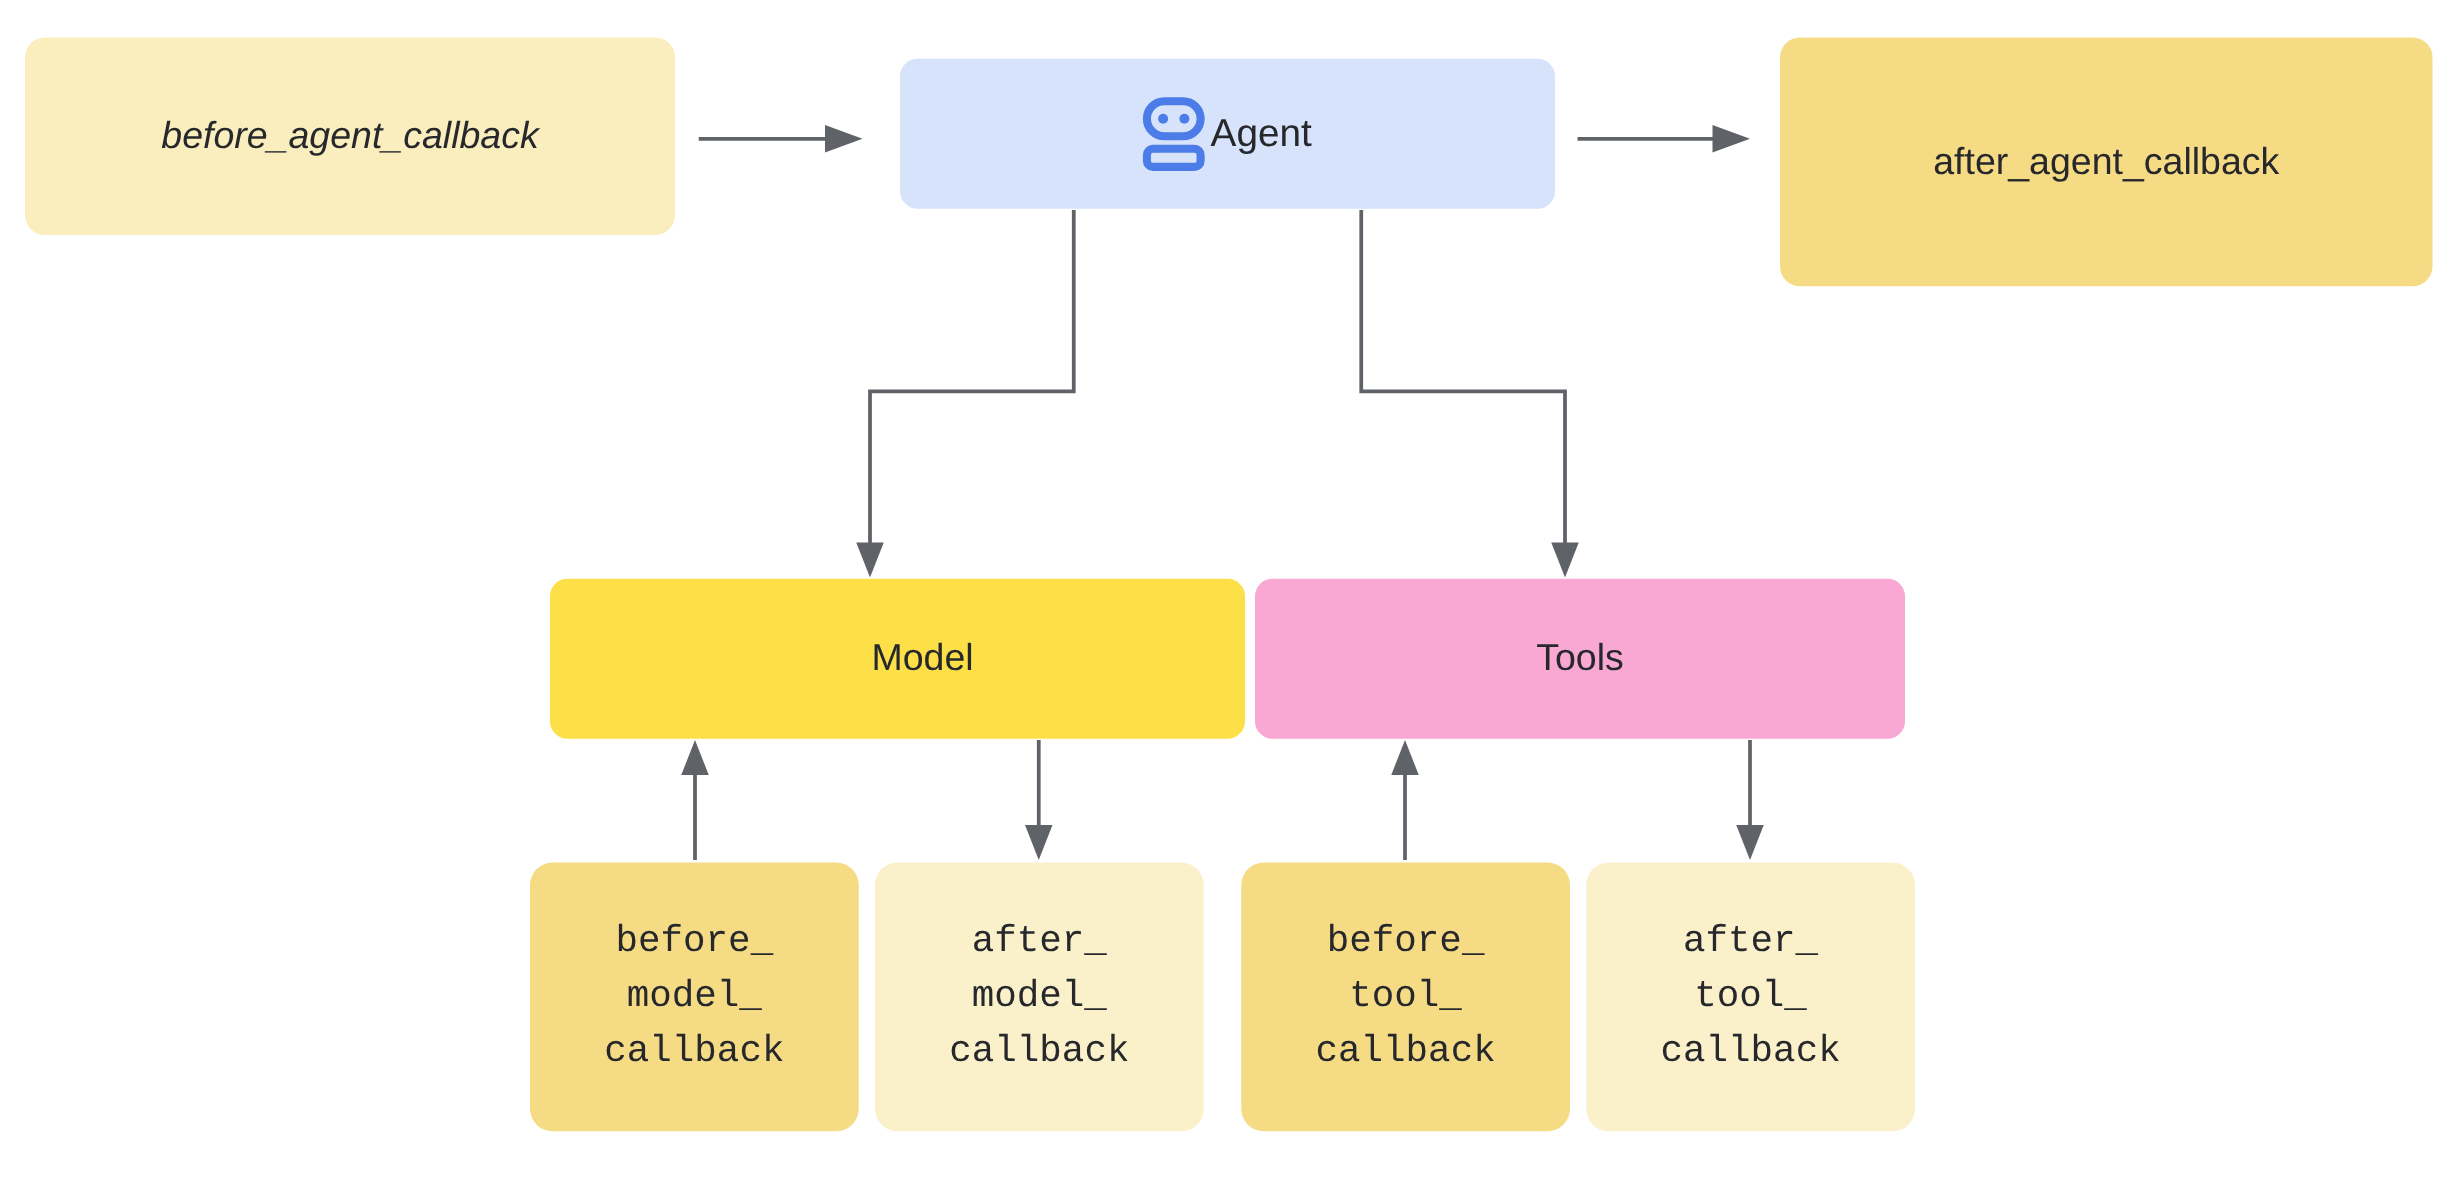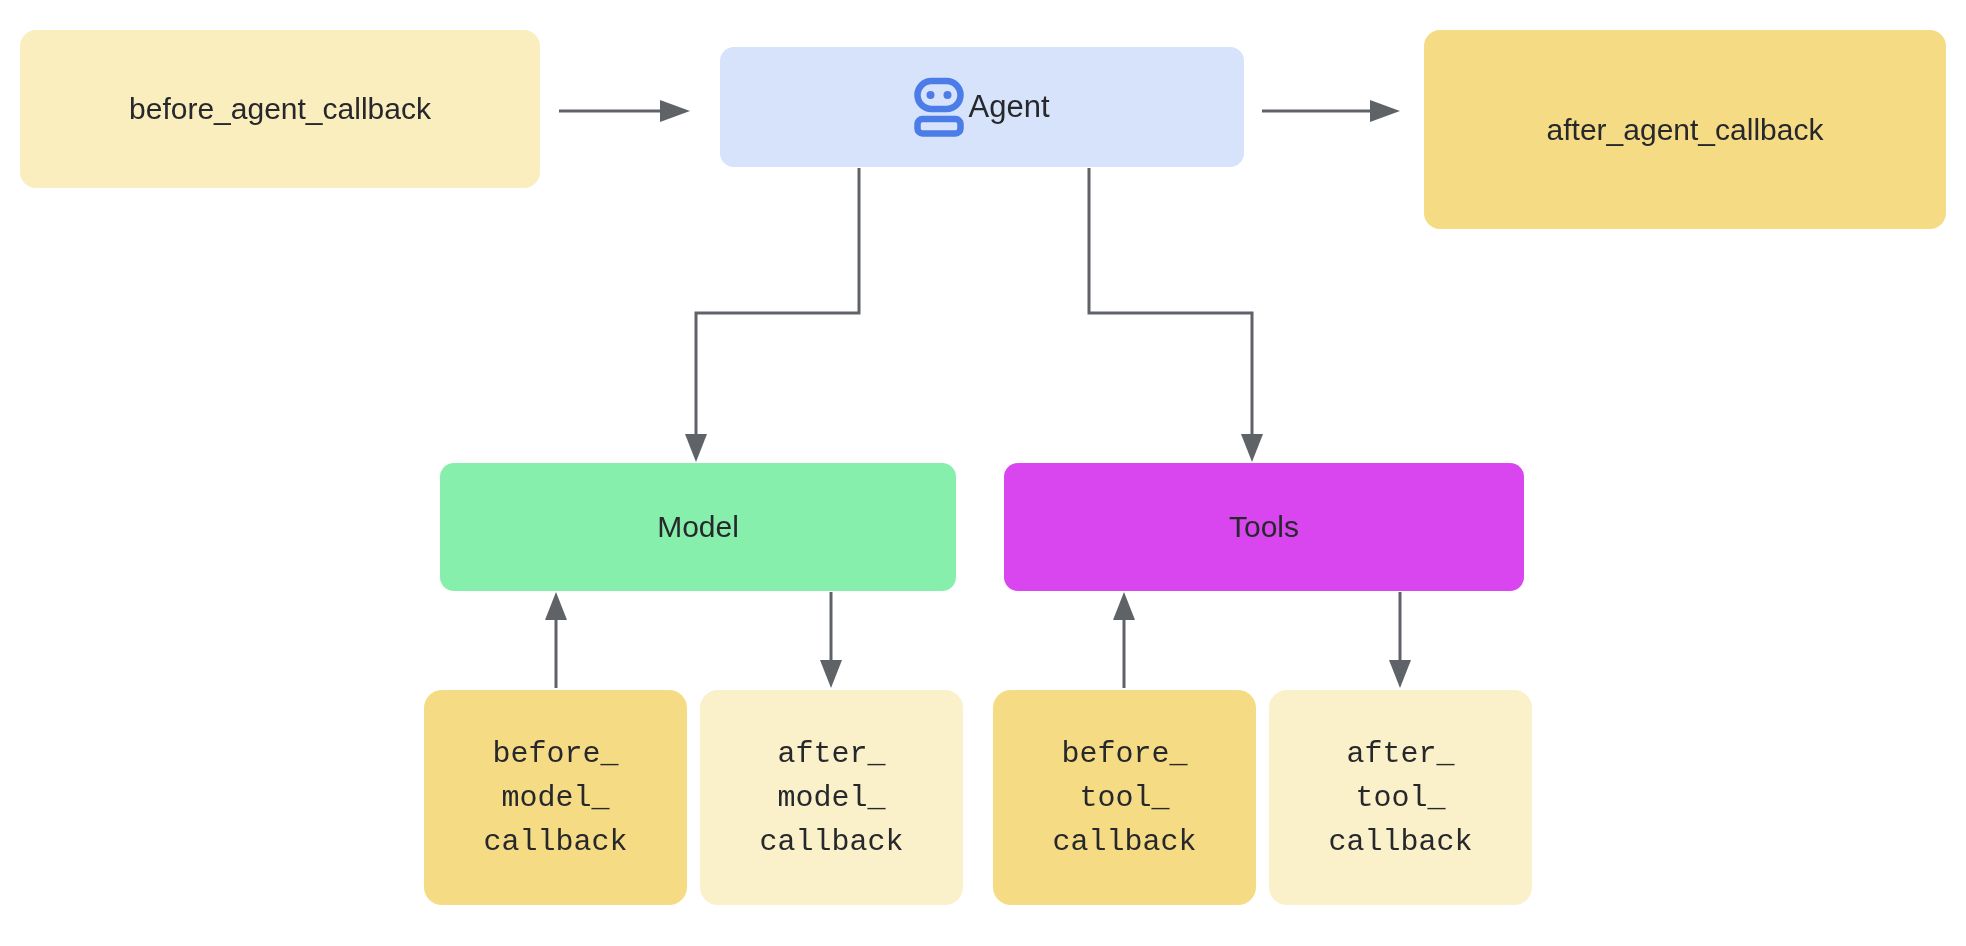--- a/index.html
+++ b/index.html
@@ -74,21 +74,21 @@
       <polygon points="1400,111 1370,100 1370,122"></polygon>
       <polygon points="696,462 685,434 707,434"></polygon>
       <polygon points="1252,462 1241,434 1263,434"></polygon>
       <polygon points="556,592 545,620 567,620"></polygon>
       <polygon points="831,688 820,660 842,660"></polygon>
       <polygon points="1124,592 1113,620 1135,620"></polygon>
       <polygon points="1400,688 1389,660 1411,660"></polygon>
     </g>
   </svg>
 
-  <div class="node n-before-agent" style="background-color: rgb(250, 237, 190);">
+  <div class="node n-before-agent" style="background-color: rgb(250, 237, 190); font-style: italic;">
     <span>before_agent_callback</span>
   </div>
 
   <div class="node n-agent" style="background-color: rgb(215, 227, 251);">
     <span class="agent-inner">
       <svg class="robot" width="50" height="60" viewBox="0 0 50 60">
         <g fill="none" stroke-width="6.5" stroke-linejoin="round" stroke="#4C7CE8">
           <rect x="3.5" y="4" width="43" height="28" rx="14"></rect>
           <rect x="3.5" y="42" width="43" height="14.5" rx="5"></rect>
         </g>
@@ -98,25 +98,25 @@
         </g>
       </svg>
       <span>Agent</span>
     </span>
   </div>
 
   <div class="node n-after-agent" style="background-color: rgb(246, 219, 133);">
     <span>after_agent_callback</span>
   </div>
 
-  <div class="node n-model" style="background-color: #86efac;">
+  <div class="node n-model" style="background-color: #fde047; padding-left: 40px;">
     <span>Model</span>
   </div>
 
-  <div class="node n-tools" style="background-color: #d946ef;">
+  <div class="node n-tools" style="background-color: #f9a8d4;">
     <span>Tools</span>
   </div>
 
   <div class="node n-before-model lines" style="background-color: rgb(246, 219, 133);">
     <span>
       <span>before_</span>
       <span>model_</span>
       <span>callback</span>
     </span>
   </div>

